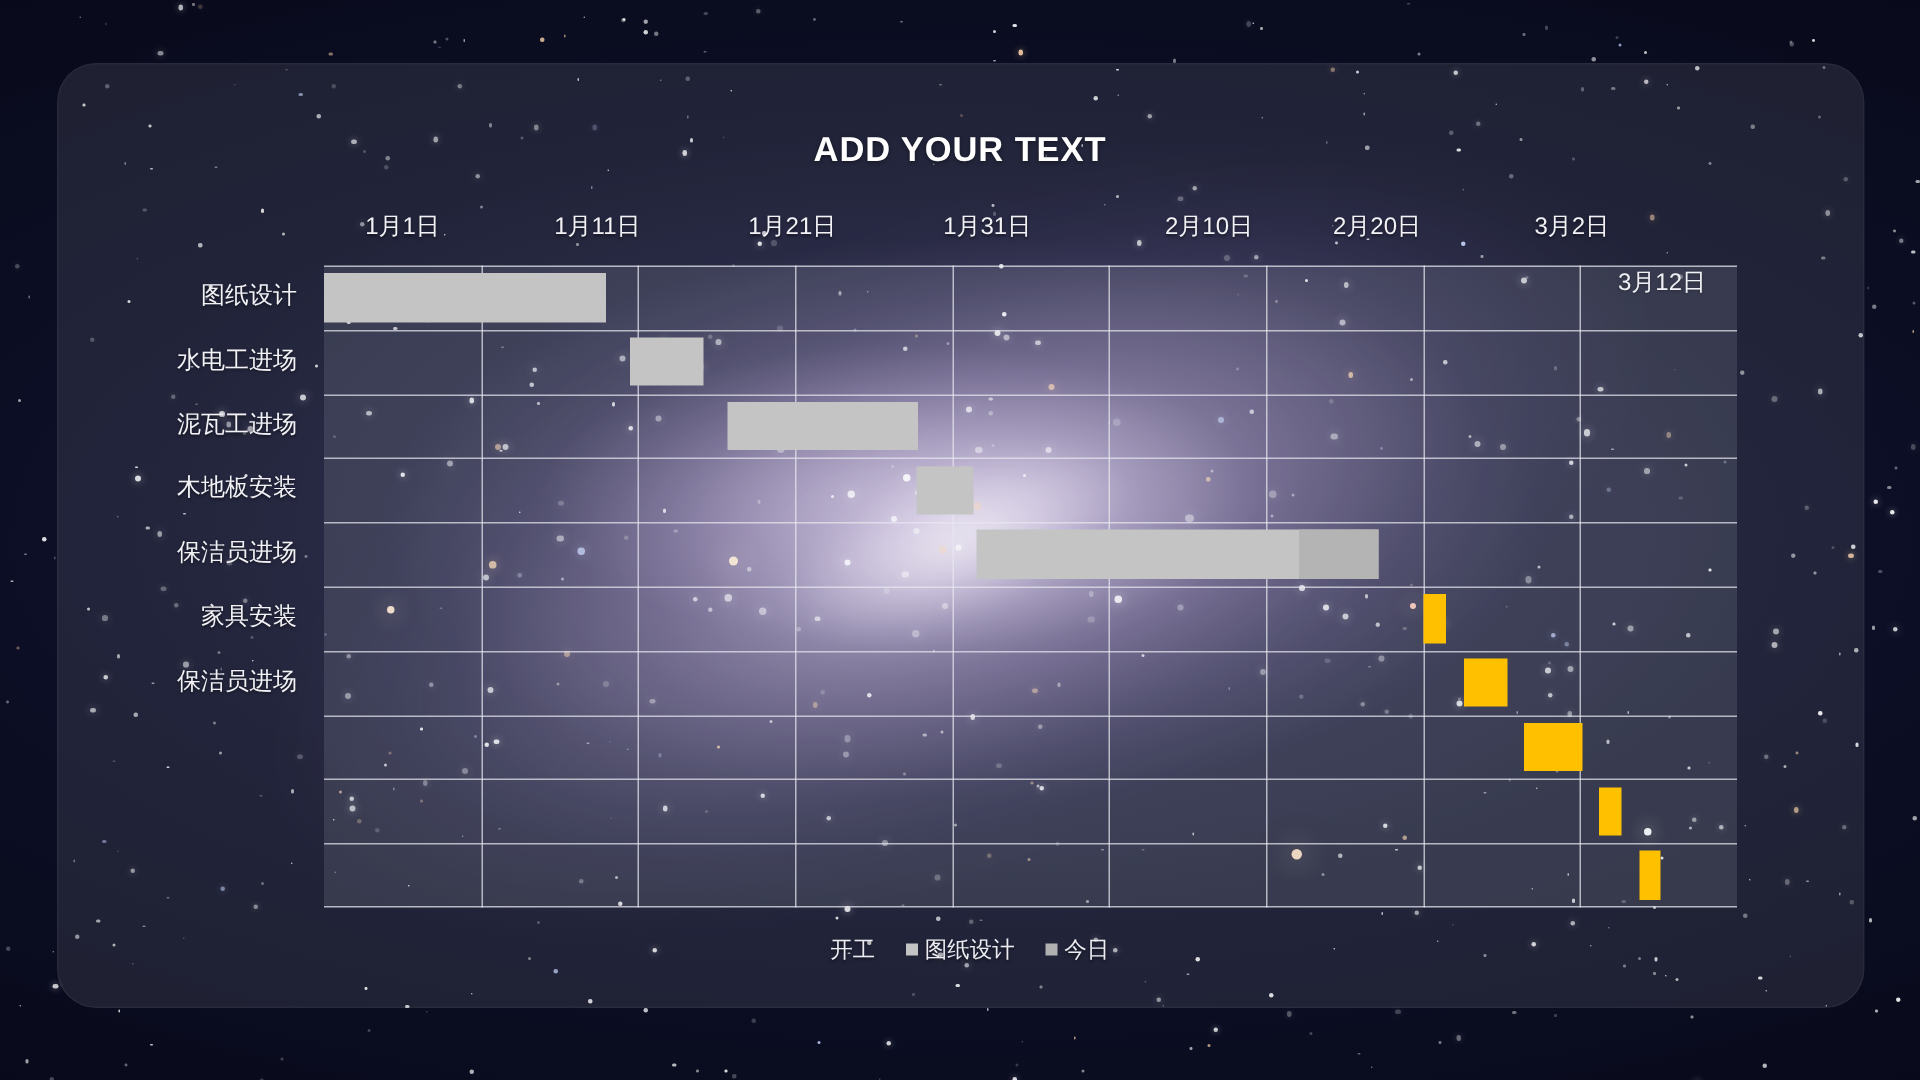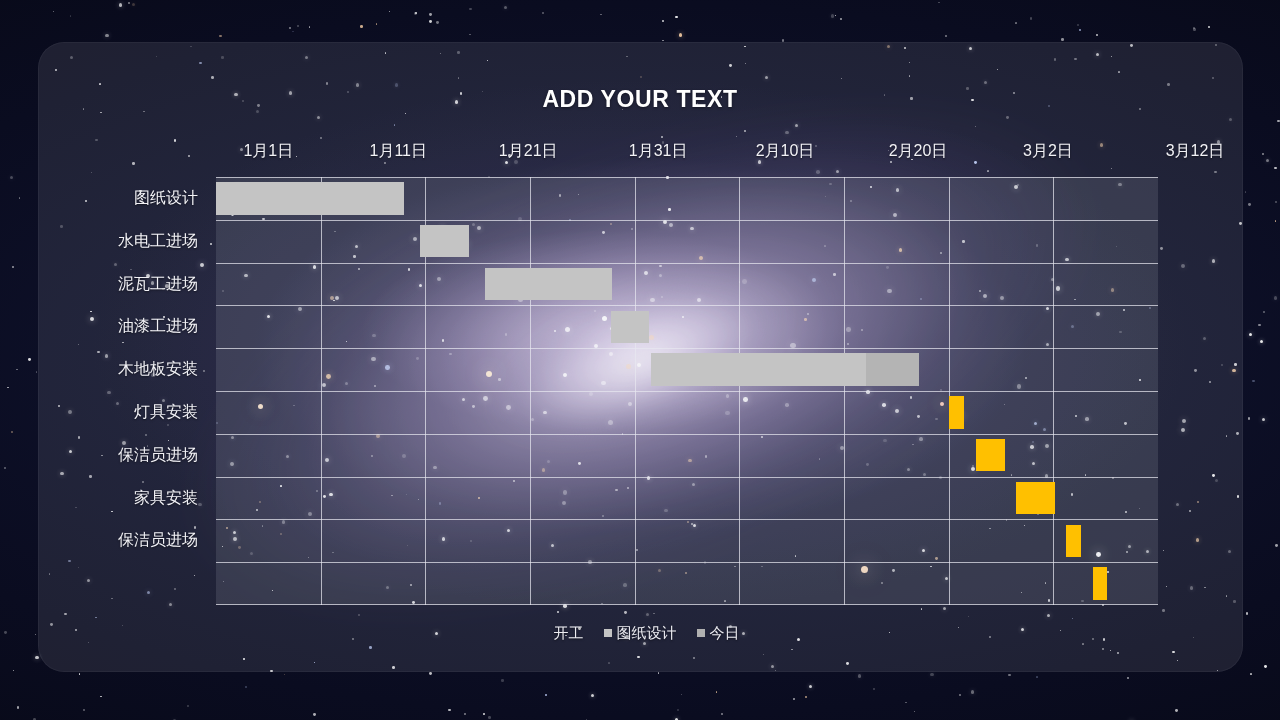--- a/index.html
+++ b/index.html
@@ -720,33 +720,31 @@
 
 <div id="panel"></div>
 
 <div id="title">ADD YOUR TEXT</div>
 
 <div id="axis-labels">
     <div class="axis-tick" style="left: 268.333px;">1月1日</div>
     <div class="axis-tick" style="left: 398.264px;">1月11日</div>
     <div class="axis-tick" style="left: 528.195px;">1月21日</div>
     <div class="axis-tick" style="left: 658.126px;">1月31日</div>
-    <div class="axis-tick" style="left: 785px;">2月10日</div>
+    <div class="axis-tick" style="left: 806px;">2月10日</div>
     <div class="axis-tick" style="left: 917.989px;">2月20日</div>
     <div class="axis-tick" style="left: 1047.92px;">3月2日</div>
-    <div class="axis-tick" style="left: 1195px;">3月12日</div>
+    <div class="axis-tick" style="left: 1108px; margin-top: 37px;">3月12日</div>
   </div>
 
 <div id="row-labels">
     <div class="row-label">图纸设计</div>
     <div class="row-label">水电工进场</div>
     <div class="row-label">泥瓦工进场</div>
-    <div class="row-label">油漆工进场</div>
     <div class="row-label">木地板安装</div>
-    <div class="row-label">灯具安装</div>
     <div class="row-label">保洁员进场</div>
     <div class="row-label">家具安装</div>
     <div class="row-label">保洁员进场</div>
   </div>
 
 <div id="plot">
     <div class="grid-v" style="left: 105px;"></div>
     <div class="grid-v" style="left: 209px;"></div>
     <div class="grid-v" style="left: 314px;"></div>
     <div class="grid-v" style="left: 419px;"></div>

